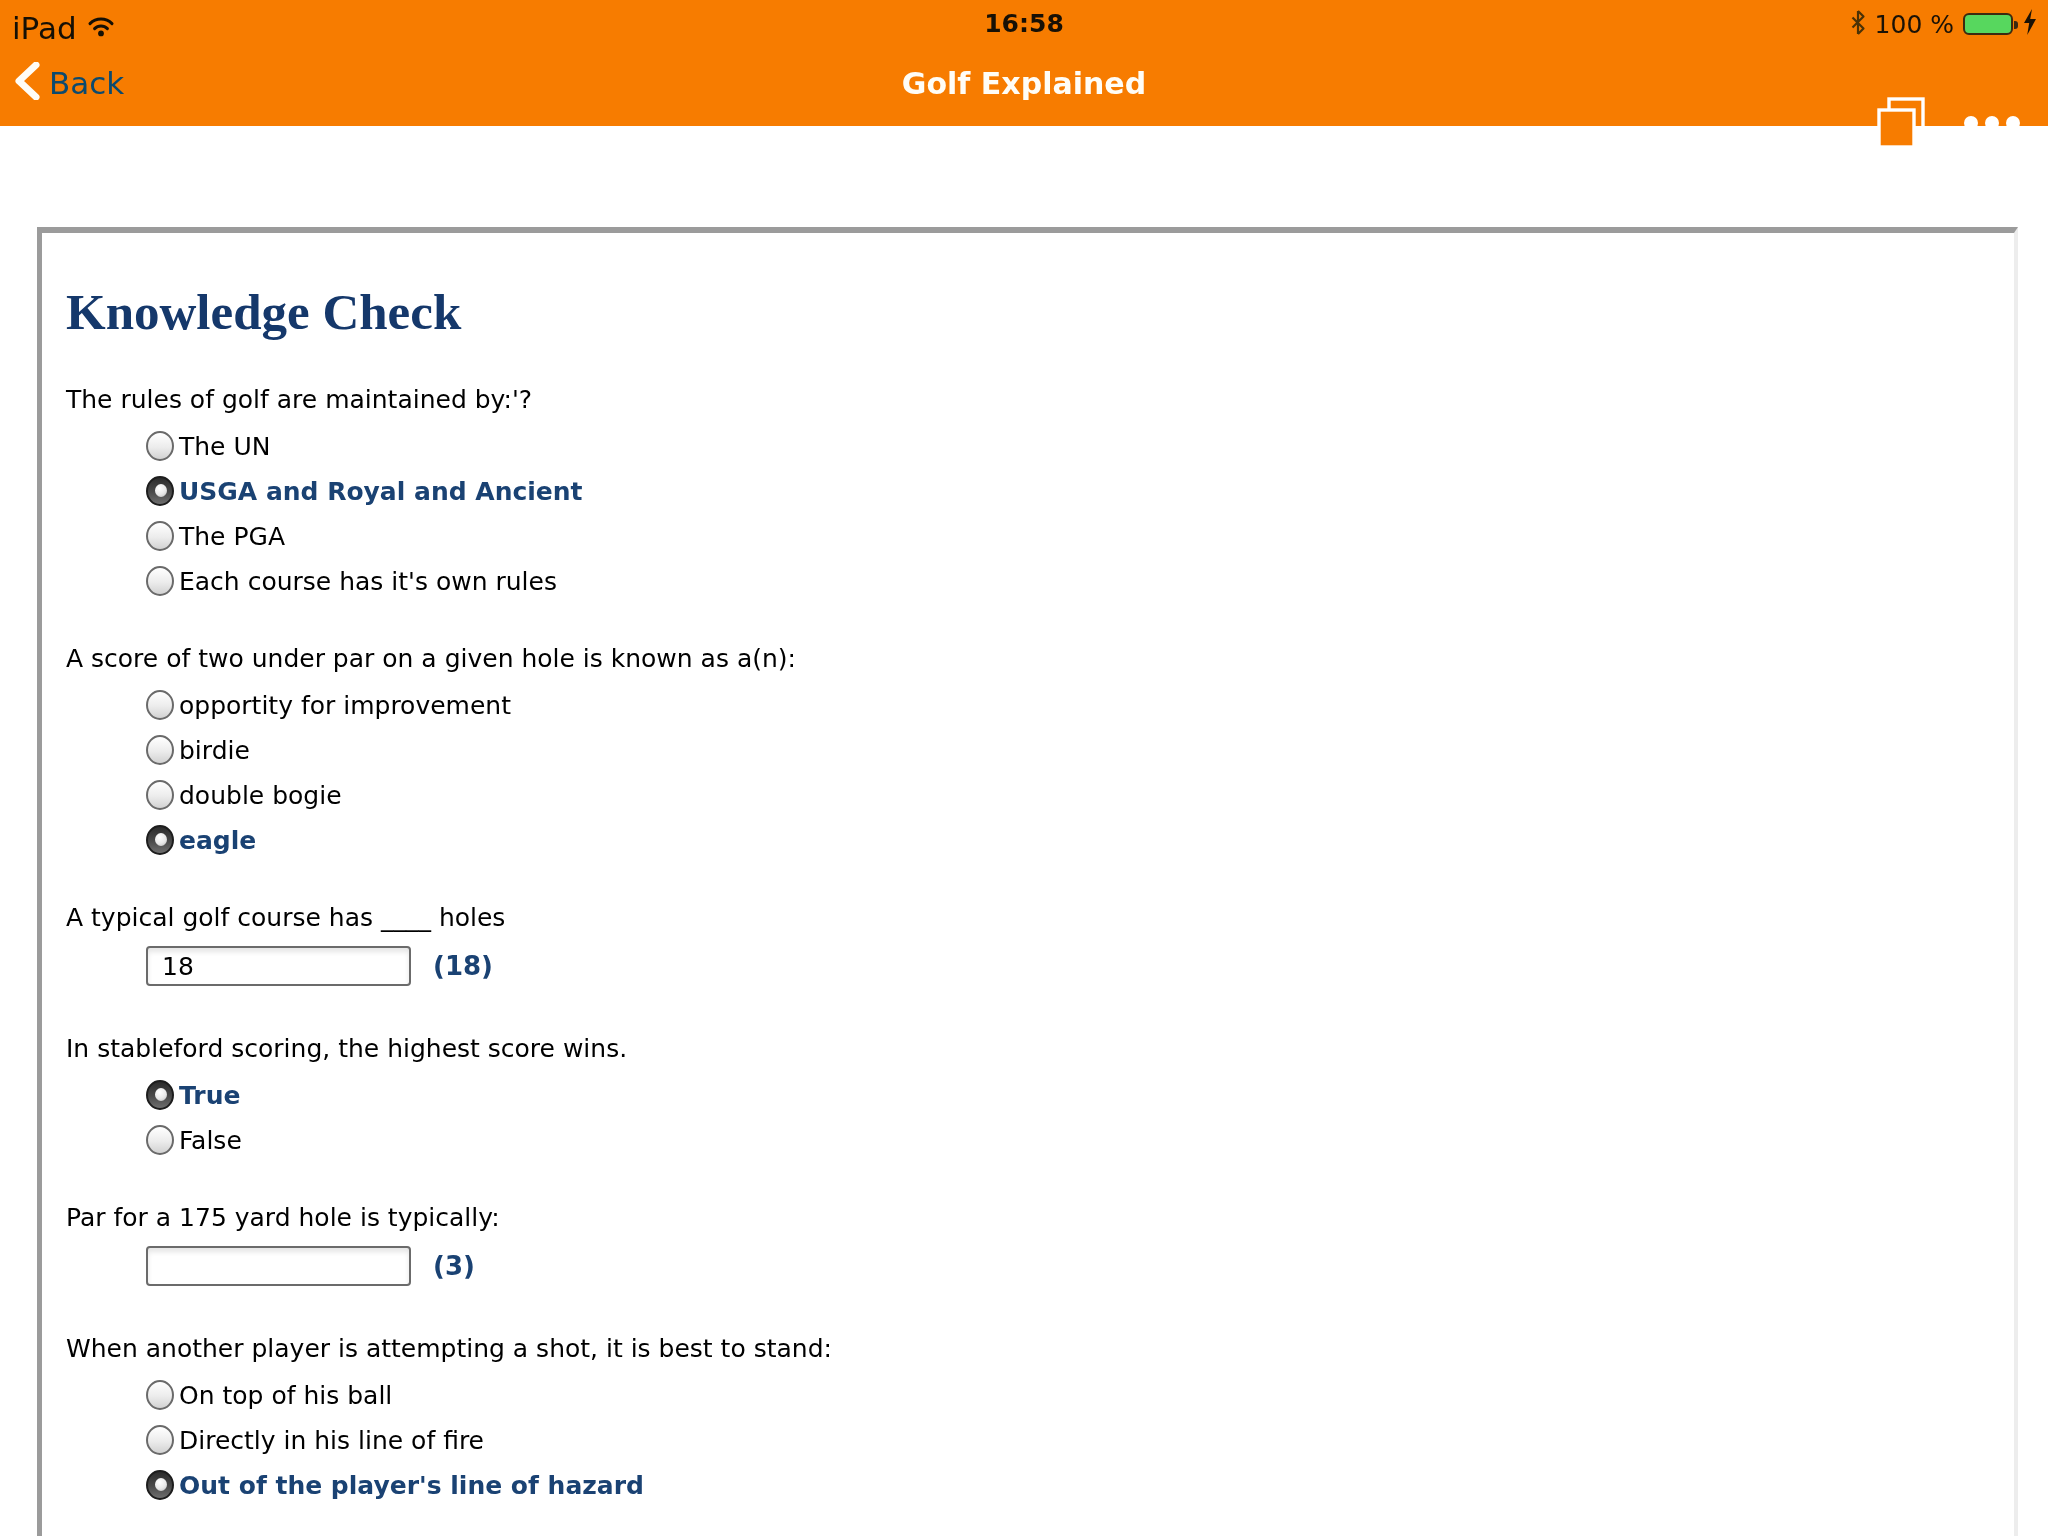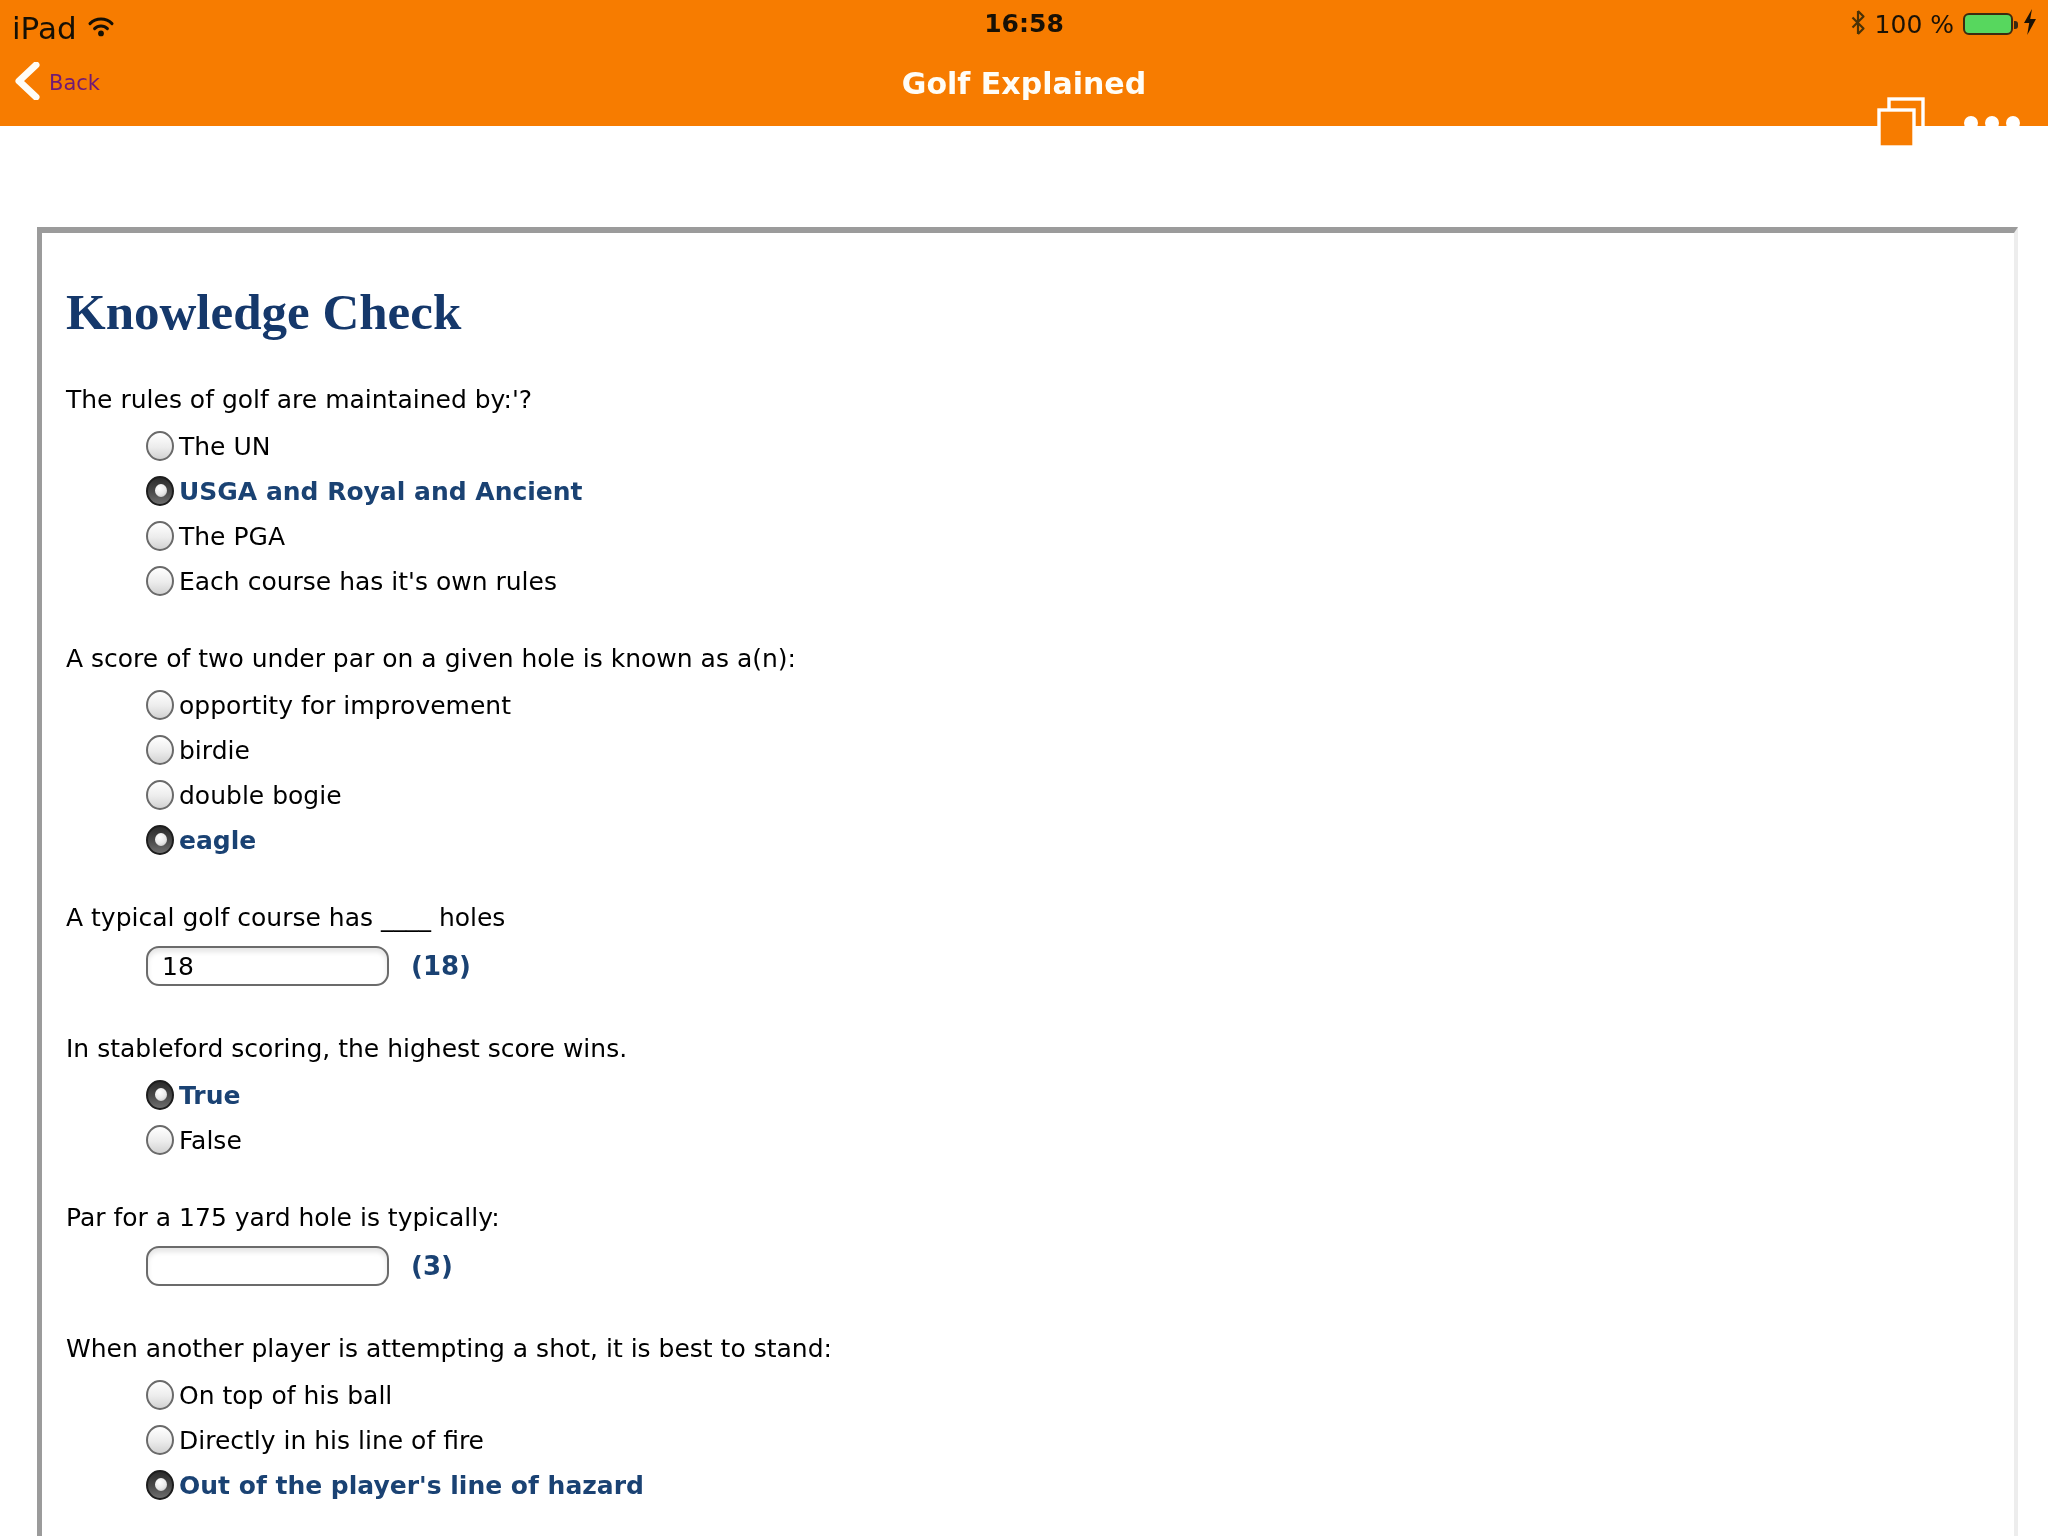--- a/index.html
+++ b/index.html
@@ -18,21 +18,21 @@
   .sb-batt-text { font-size:25px; color:#1a1206; }
   .battery { position:relative; width:50px; height:22px; border:2px solid #3c2a10;
              border-radius:6px; background:#57D75E; }
   .battery::after { content:""; position:absolute; right:-7px; top:6px; width:4px; height:8px;
                     background:#3c2a10; border-radius:0 3px 3px 0; }
 
   
   .nav-bar { position:absolute; top:40px; left:0; right:0; height:86px; }
   .back-btn { position:absolute; left:14px; top:0; height:86px; display:flex; align-items:center;
               gap:9px; cursor:pointer; }
-  .back-label { font-size:21px; color:#701a75; }
+  .back-label { font-size:31px; color:#0c4a6e; }
   .nav-title { position:absolute; left:50%; top:50%; transform:translate(-50%,-50%);
                font-size:30px; font-weight:700; color:#fffdf6; white-space:nowrap; }
   .pages-btn { position:absolute; right:122px; top:56px; width:50px; height:54px; cursor:pointer; }
   .more-btn  { position:absolute; right:28px; top:76px; display:flex; gap:7px; cursor:pointer; }
   .more-btn .dot { width:14px; height:14px; border-radius:50%; background:#ffffff; }
 
   
   .content-frame { position:absolute; left:37px; top:203px; width:1981px; height:1333px;
                    background:#ffffff; border-top:6px solid #9b9b9b; border-left:5px solid #9b9b9b;
                    border-right:4px solid #ededed;margin-top:24px; }
@@ -50,21 +50,21 @@
            background:linear-gradient(180deg,#ffffff 0%,#ececec 55%,#d2d2d2 100%); }
   .radio.on { position:relative; border:2px solid #1d1d1d;
               background:linear-gradient(180deg,#2c2c2c 0%,#4a4a4a 55%,#6e6e6e 100%); }
   .radio.on::after { content:""; position:absolute; left:7px; top:6px; width:12px; height:13px;
                      border-radius:50%;
                      background:radial-gradient(circle at 38% 32%, #ffffff 0%, #e8e8e8 55%, #b5b5b5 100%); }
   .opt-label { font-size:25px; color:#000000; margin-left:5px; white-space:nowrap; }
   .opt-label.hl { color:#1A4273; font-weight:700; }
 
   .answer-row { display:flex; align-items:center; margin-left:80px; margin-top:12px; }
-  .text-input { width:243px; height:40px; border:2px solid #6b6b6b; border-radius:13px;
+  .text-input { width:265px; height:40px; border:2px solid #6b6b6b; border-radius:4px;
                 font-family:"DejaVu Sans","Liberation Sans",sans-serif; font-size:25px; color:#000;
                 padding:0 14px; background:#ffffff;
                 box-shadow:inset 0 4px 5px rgba(0,0,0,0.10); outline:none; }
   .hint { font-size:26px; font-weight:700; color:#1A4273; margin-left:22px; }
 </style>
 </head>
 <body>
 
 <div class="header">
 

